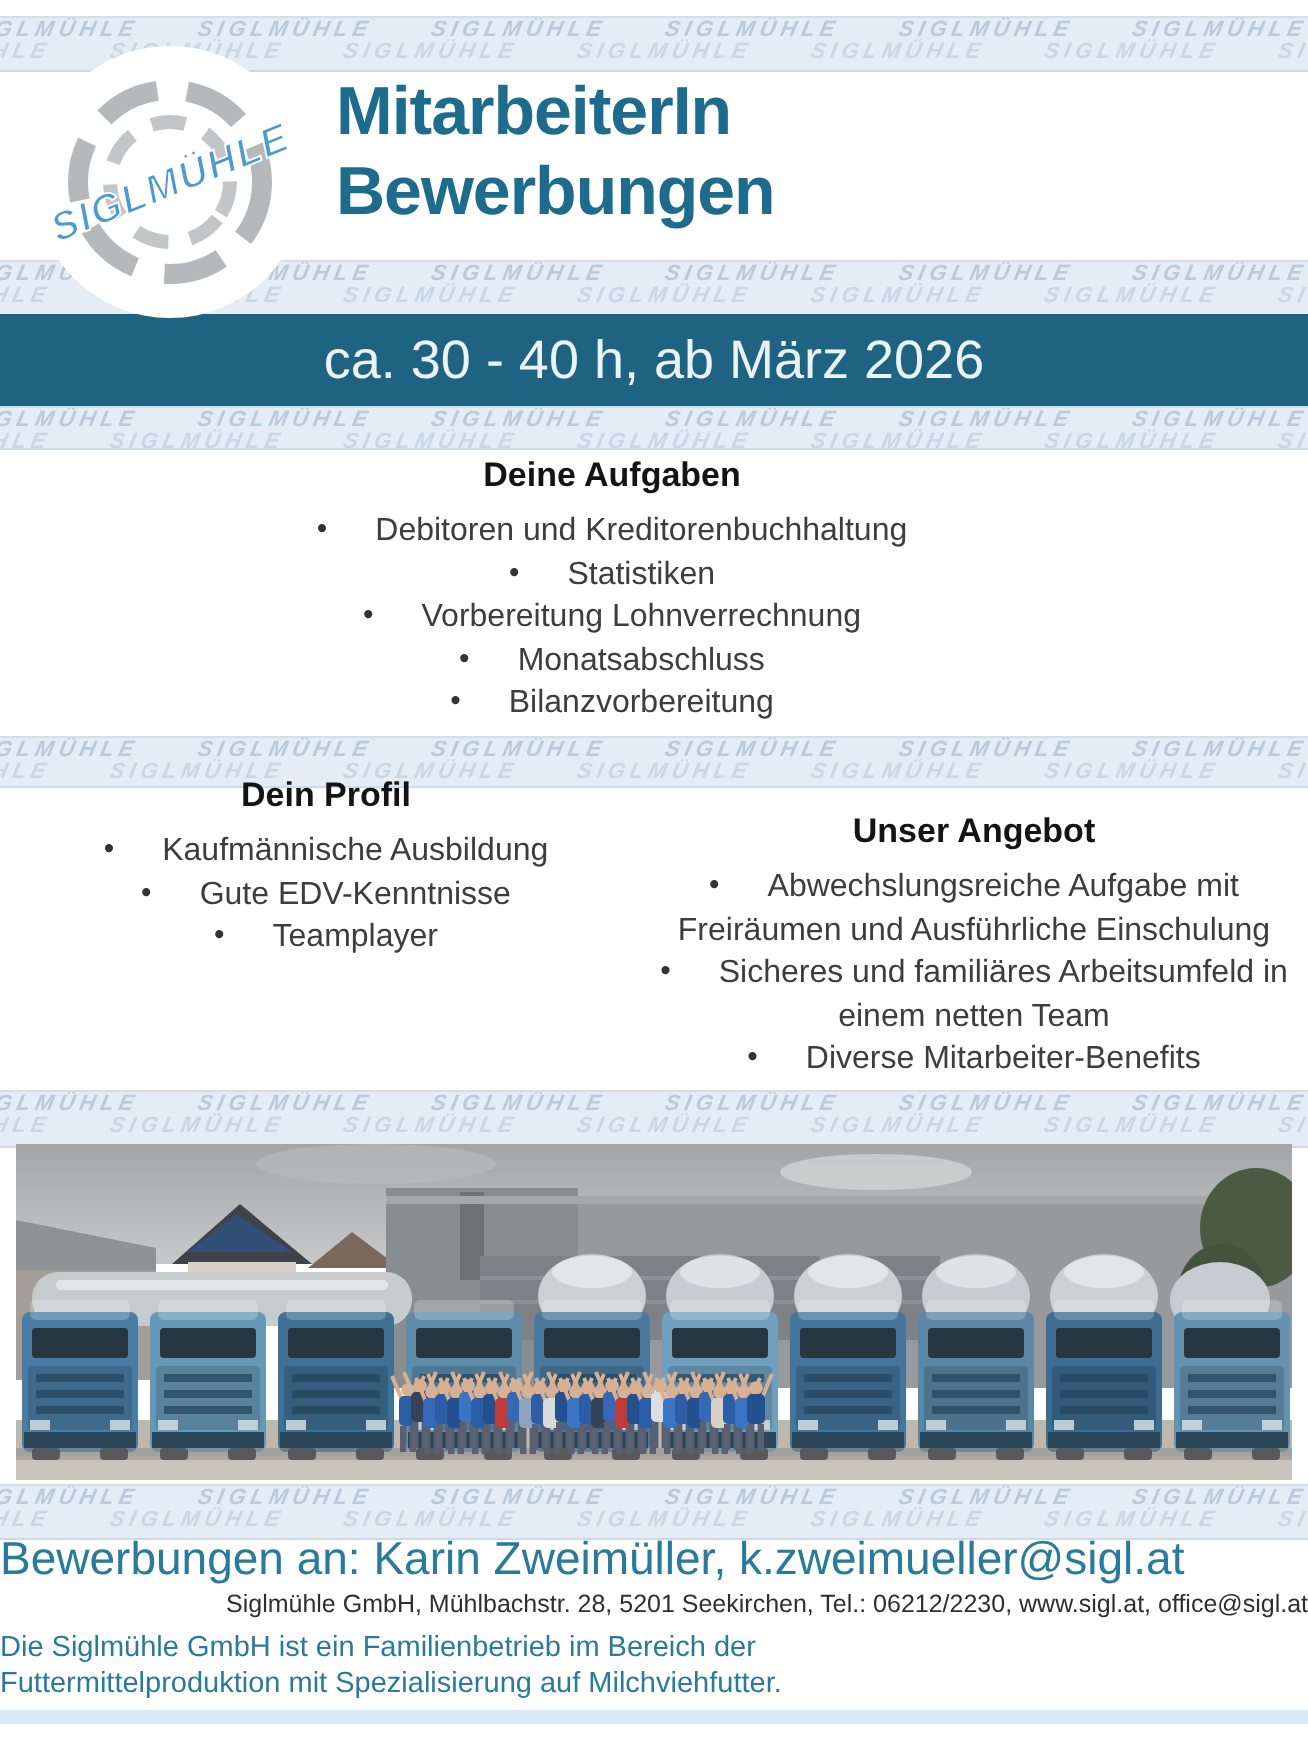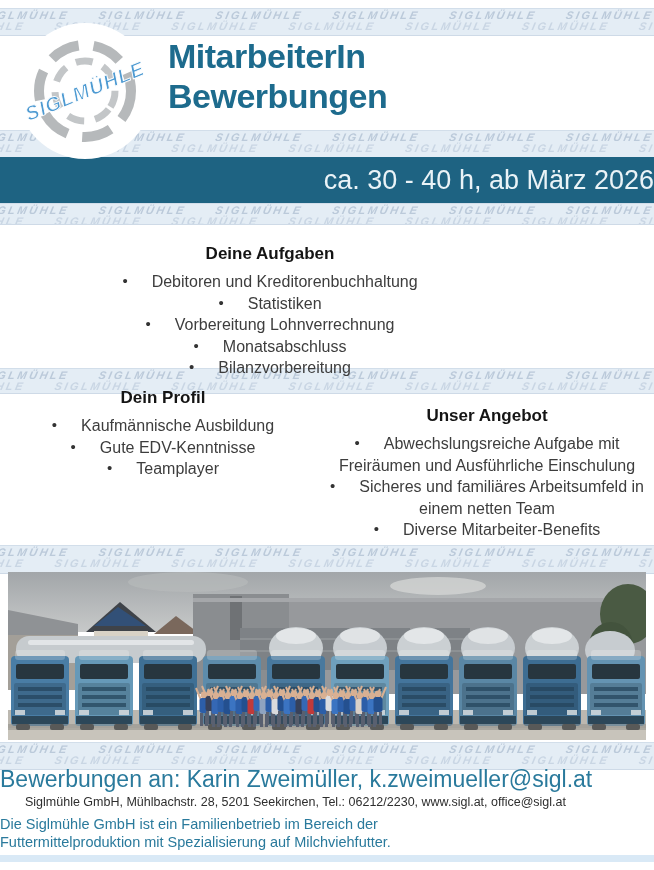--- a/index.html
+++ b/index.html
@@ -20,35 +20,35 @@
   .b6{top:742px;height:26px;}
   
   .logo{position:absolute;left:16px;top:22px;width:138px;height:138px;z-index:3;}
   .logo-word{font:italic 800 20px "Liberation Sans",sans-serif;fill:#4d9ad2;
              stroke:#ffffff;stroke-width:.9px;letter-spacing:1px;}
   
   .title{position:absolute;top:36px;left:168px;width:354px;z-index:2;text-align:left;
          font-weight:bold;font-size:34px;line-height:40px;color:#1d6b8d;letter-spacing:-.5px;}
   
   .banner{position:absolute;top:157px;left:0;right:0;height:46px;background:#1e6382;
-          color:#eaf3f7;font-size:27px;line-height:46px;text-align:right;z-index:2;}
+          color:#eaf3f7;font-size:27px;line-height:46px;text-align:center;z-index:2;}
   
   .sect h2{margin:0 0 7px 0;font-size:17px;color:#141414;font-weight:bold;}
   .sect{position:absolute;text-align:center;color:#3d3d3d;font-size:16px;}
-  .tasks{top:244px;left:0;width:540px;}
+  .tasks{top:228px;left:0;width:540px;padding-left:36px;}
   .profile{top:388px;left:4px;width:318px;}
   .offer{top:406px;left:322px;width:330px;}
   .li-line{line-height:21.5px;white-space:nowrap;}
   .blt{display:inline-block;margin-right:24px;font-size:15px;position:relative;top:-1px;color:#333;}
   
   .photo{position:absolute;top:572px;left:8px;width:638px;height:168px;overflow:hidden;}
   
   .apply{position:absolute;top:766px;left:0;right:0;text-align:left;
          font-size:23px;color:#2a7a9c;}
-  .company{position:absolute;top:795px;left:0;right:0;text-align:left;
+  .company{position:absolute;top:795px;left:0;right:0;text-align:right;
            font-size:12.5px;color:#2e2e2e;padding-left:25px;}
   .about{position:absolute;top:816px;left:0;right:0;text-align:left;
          font-size:14.5px;line-height:17.5px;color:#2a7a9c;}
   .strip{position:absolute;top:855px;left:0;right:0;height:7px;background:#d9e9f6;}
 </style>
 </head>
 <body>
 
 <div class="page">
 

